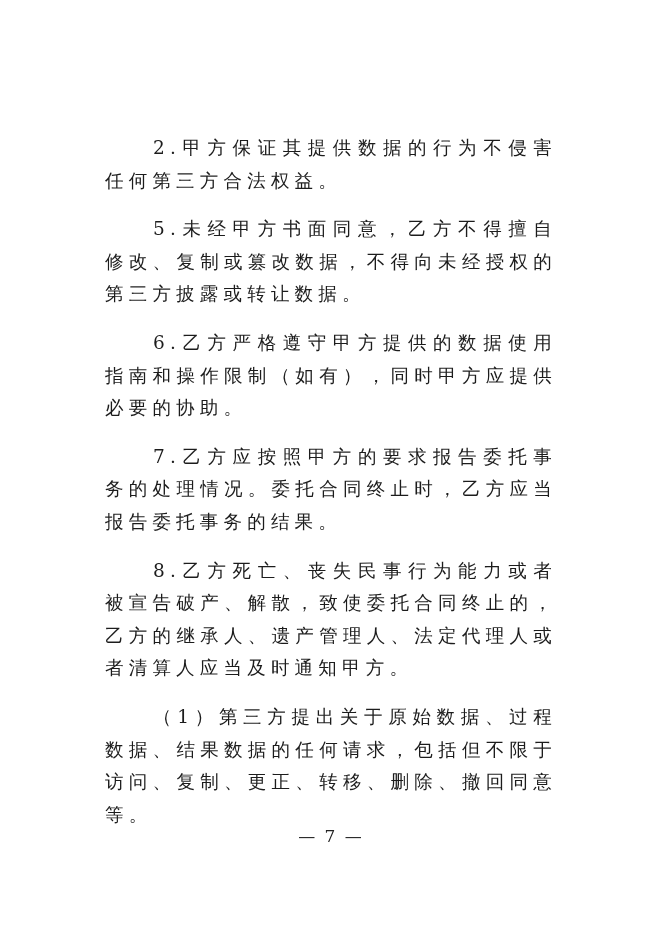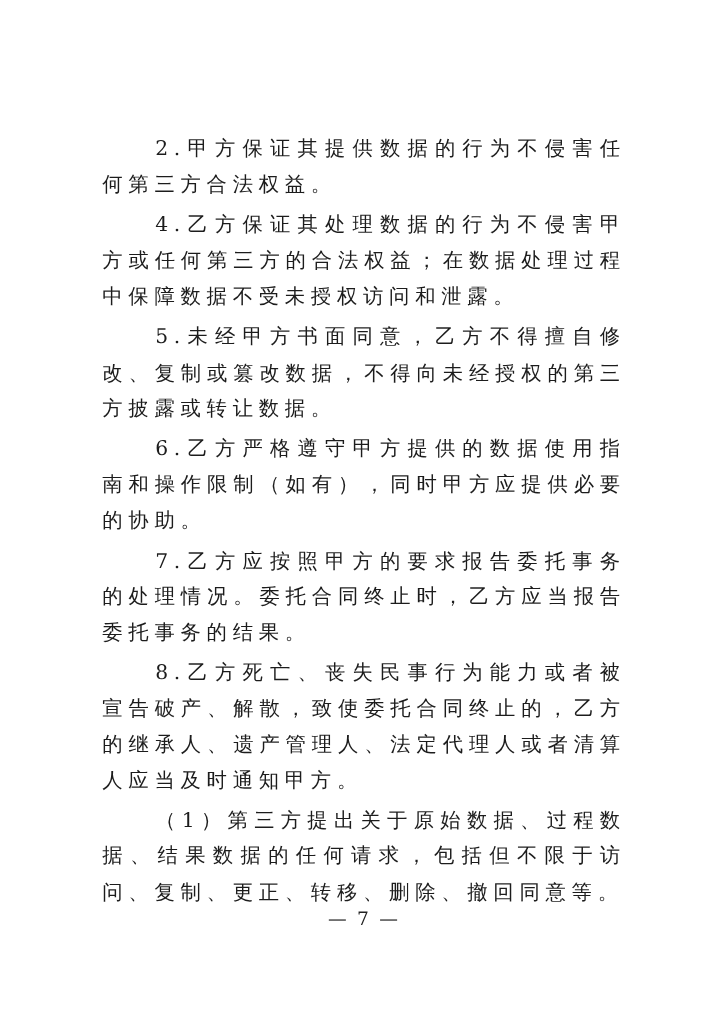--- a/index.html
+++ b/index.html
@@ -21,21 +21,21 @@
     width: 662px; height: 936px;
     background: #ffffff;
   }
   .body-text {
     position: absolute;
     left: 89px;
     top: 116px;
     width: 484px;
   }
   .para {
-    margin: 4px;
+    margin: 16px;
     font-size: 18.5px;
     line-height: 32.6px;
     letter-spacing: 5.2px;
     text-indent: 2.6em;
     text-align: justify;
     text-align-last: left;
     word-break: break-all;
     color: #1c1c1c;
   }
   .page-number {
@@ -48,21 +48,20 @@
     color: #222;
     letter-spacing: 2px;
   }
 </style>
 </head>
 <body>
 
 <div class="page">
   <div class="body-text">
     <p class="para">2.甲方保证其提供数据的行为不侵害任何第三方合法权益。</p>
-    <p class="para">4.乙方保证其处理数据的行为不侵害甲方或任何第三方的合法权益；在数据处理过程中保障数据不受未授权访问和泄露。</p>
     <p class="para">5.未经甲方书面同意，乙方不得擅自修改、复制或篡改数据，不得向未经授权的第三方披露或转让数据。</p>
     <p class="para">6.乙方严格遵守甲方提供的数据使用指南和操作限制（如有），同时甲方应提供必要的协助。</p>
     <p class="para">7.乙方应按照甲方的要求报告委托事务的处理情况。委托合同终止时，乙方应当报告委托事务的结果。</p>
     <p class="para">8.乙方死亡、丧失民事行为能力或者被宣告破产、解散，致使委托合同终止的，乙方的继承人、遗产管理人、法定代理人或者清算人应当及时通知甲方。</p>
     <p class="para">（1）第三方提出关于原始数据、过程数据、结果数据的任何请求，包括但不限于访问、复制、更正、转移、删除、撤回同意等。</p>
 
   </div>
   <div class="page-number">— 7 —</div>
 </div>
 

